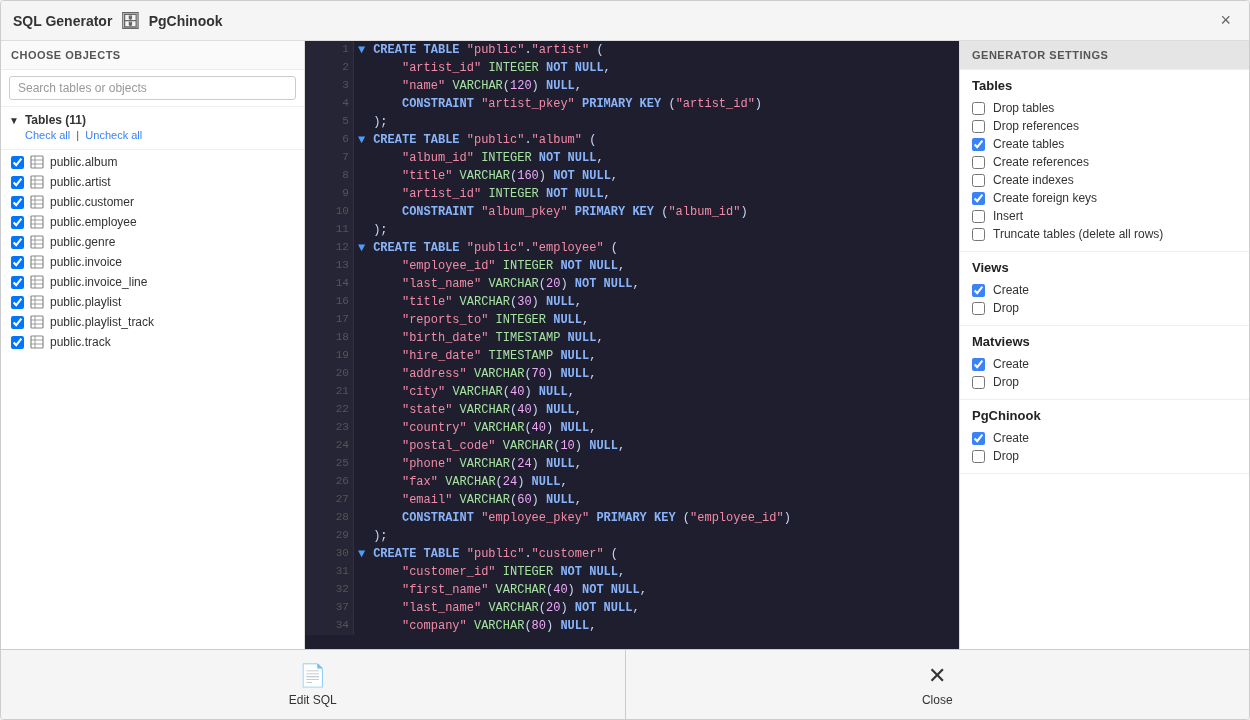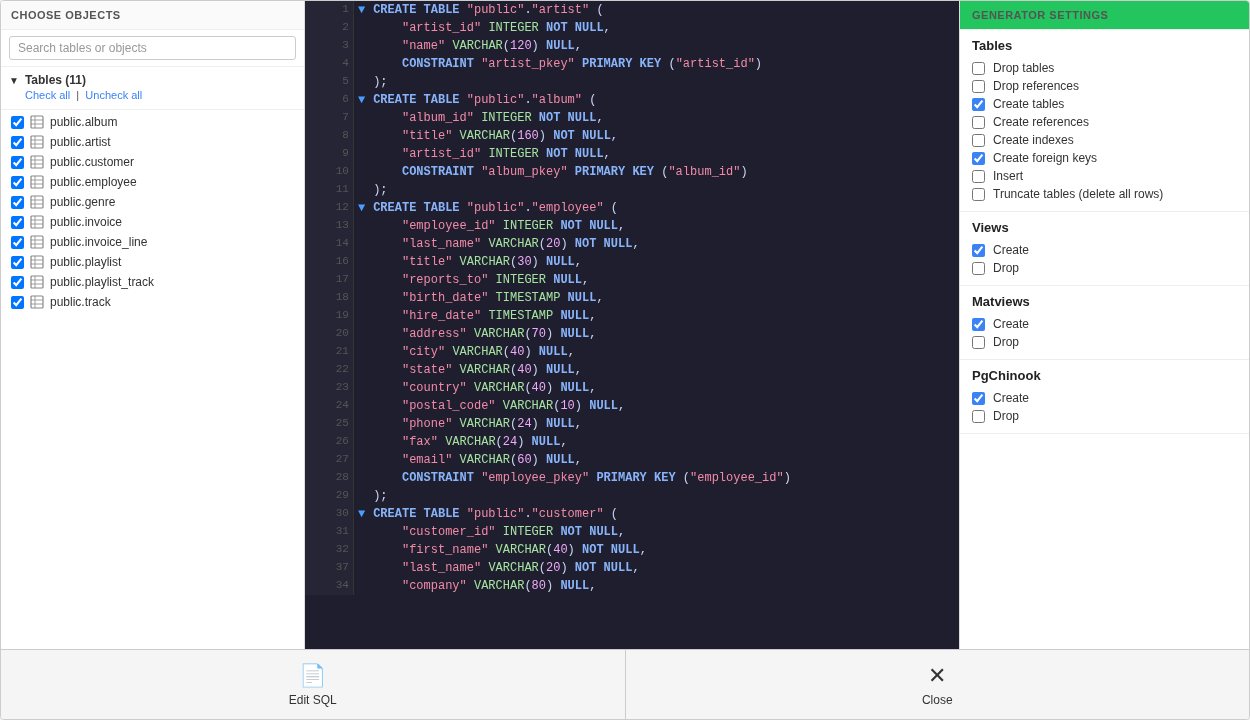--- a/index.html
+++ b/index.html
@@ -43,38 +43,46 @@
     .line-fold { color: #666; width: 12px; text-align: center; padding: 0 2px; }
     .line-code { color: #cdd6f4; padding: 0 8px; }
     
     .kw { color: #89b4fa; font-weight: 600; }
     .str { color: #f38ba8; }
     .type { color: #a6e3a1; }
     .num { color: #f0abfc; }
     
     
     .right-panel { width: 290px; border-left: 1px solid #ddd; background: #fff; overflow-y: auto; }
-    .generator-header { padding: 8px 12px; font-weight: 700; font-size: 11px; color: #555; text-transform: uppercase; letter-spacing: 0.5px; border-bottom: 1px solid #eee; background: #22c55e; }
+    .generator-header { padding: 8px 12px; font-weight: 700; font-size: 11px; color: #555; text-transform: uppercase; letter-spacing: 0.5px; border-bottom: 1px solid #eee; background: #e5e5e5; }
     
     .settings-section { padding: 8px 12px; border-bottom: 1px solid #eee; }
     .settings-section-title { font-weight: 700; font-size: 13px; color: #222; margin-bottom: 6px; }
     .setting-item { display: flex; align-items: flex-end; gap: 8px; padding: 2px 0; font-size: 12px; color: #333; }
     .setting-item input[type="checkbox"] { cursor: pointer; accent-color: #3b82f6; }
     
     
     .bottom-bar { display: flex; border-top: 1px solid #ccc; height: 70px; background: #f5f5f5; }
     .bottom-btn { flex: 1; display: flex; flex-direction: column; align-items: center; justify-content: center; gap: 4px; cursor: pointer; border: none; background: none; font-size: 12px; color: #333; border-right: 1px solid #ccc; padding: 8px; }
     .bottom-btn-icon { font-size: 22px; }
     .bottom-btn:last-child { border-right: none; }
   </style>
 </head>
 <body>
 
 <div class="window">
 
+  <div class="titlebar">
+    <div class="titlebar-left">
+      <span>SQL Generator</span>
+      <span class="titlebar-icon">🗄</span>
+      <span>PgChinook</span>
+    </div>
+    <button class="close-btn">×</button>
+  </div>
 
   <div class="main-content">
 
     <div class="left-panel">
       <div class="choose-objects-header">CHOOSE OBJECTS</div>
       <div class="search-box">
         <input class="search-input" type="text" placeholder="Search tables or objects" style="">
       </div>
       <div class="tables-section">
         <div class="tables-header">

